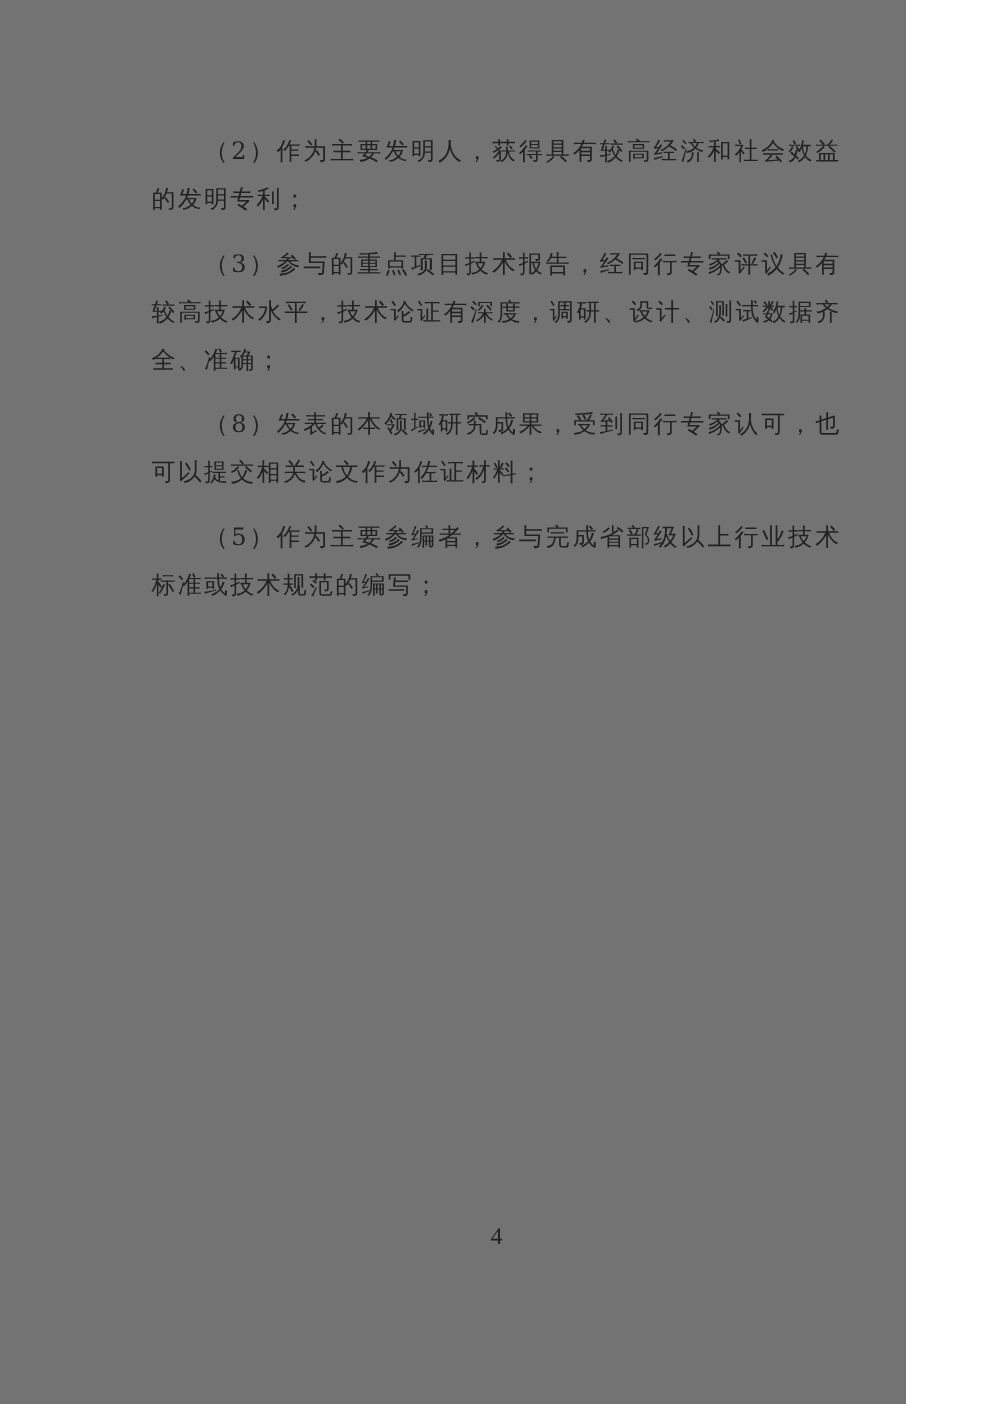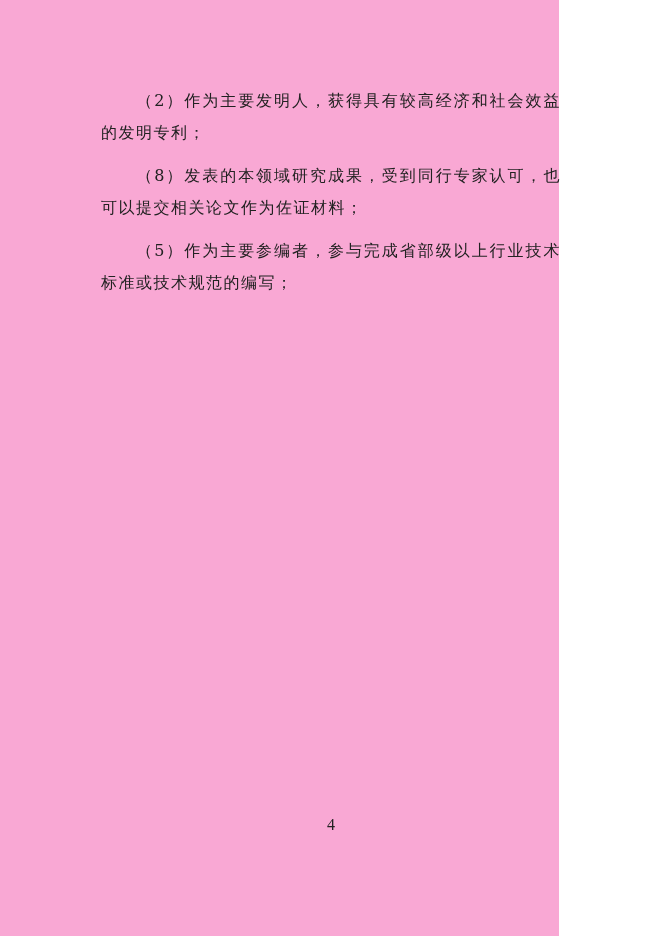--- a/index.html
+++ b/index.html
@@ -12,23 +12,23 @@
     height: 936px;
     position: relative;
     overflow: hidden;
     font-family: "DejaVu Serif", "Liberation Serif", serif;
     color: #222222;
   }
   .page {
     position: absolute;
     left: 0;
     top: 0;
-    width: 559px;
+    width: 604px;
     height: 936px;
-    background: #f9a8d4;
+    background: #737373;
   }
   .content {
     position: absolute;
     left: 101px;
     top: 85px;
     width: 460px;
   }
   .para {
     margin: 0 0 11px 0;
     font-size: 16px;
@@ -53,17 +53,18 @@
     line-height: 22px;
     color: #222222;
   }
 </style>
 </head>
 <body>
 
 <div class="page">
   <div class="content">
     <p class="para"><span>（2）作为主要发明人，获得具有较高经济和社会效益的发明专利；</span></p>
+    <p class="para"><span>（3）参与的重点项目技术报告，经同行专家评议具有较高技术水平，技术论证有深度，调研、设计、测试数据齐全、准确；</span></p>
     <p class="para"><span>（8）发表的本领域研究成果，受到同行专家认可，也可以提交相关论文作为佐证材料；</span></p>
     <p class="para"><span>（5）作为主要参编者，参与完成省部级以上行业技术标准或技术规范的编写；</span></p>
   </div>
   <div class="page-number">4</div>
 </div>
 
 </body></html>

